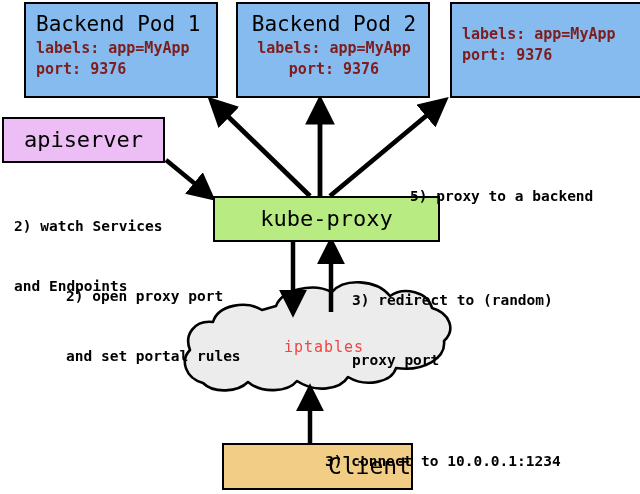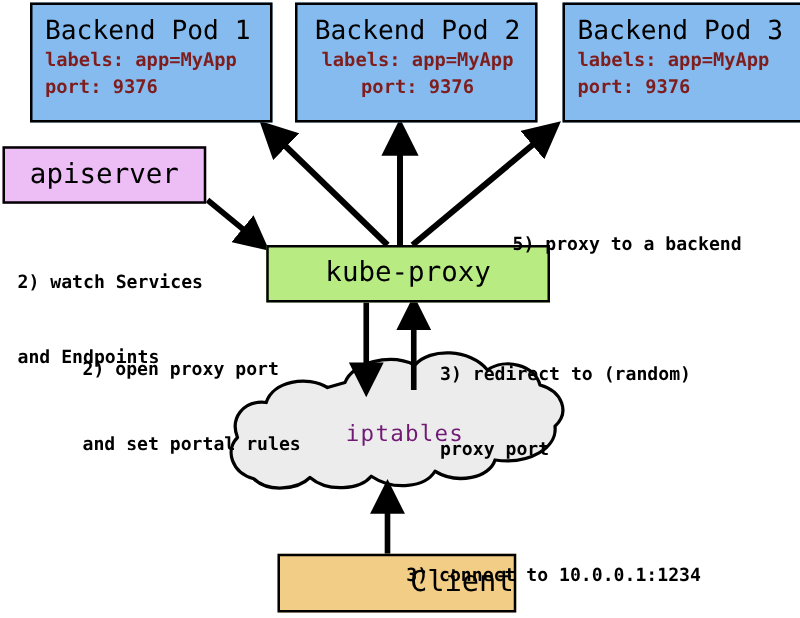--- a/index.html
+++ b/index.html
@@ -85,22 +85,22 @@
   }
   .cloud-label {
     position: absolute;
     left: 0;
     top: 0;
     width: 272px;
     height: 88px;
     display: flex;
     align-items: center;
     justify-content: center;
-    font-size: 18px;
-    color: #701a75;
+    font-size: 15px;
+    color: #ef4444;
     letter-spacing: 1px;
   }
   .step {
     position: absolute;
     font-size: 14.5px;
     line-height: 20px;
     font-weight: bold;
     color: #000000;
     white-space: pre;
     z-index: 3;
@@ -153,21 +153,20 @@
     <div class="pod-line">port: 9376</div>
   </div>
 
   <div class="node pod" style="left:236px; top:2px; width:194px; height:96px;text-align:center;">
     <div class="pod-title">Backend Pod 2</div>
     <div class="pod-line">labels: app=MyApp</div>
     <div class="pod-line">port: 9376</div>
   </div>
 
   <div class="node pod" style="left:450px; top:2px; width:194px; height:96px;">
-    <div class="pod-title">Backend Pod 3</div>
     <div class="pod-line">labels: app=MyApp</div>
     <div class="pod-line">port: 9376</div>
   </div>
 
   <div class="node kubeproxy" style="left:213px; top:196px; width:227px; height:46px;">
     <div class="kubeproxy-label">kube-proxy</div>
   </div>
 
   <div class="node apiserver" style="left:2px; top:117px; width:163px; height:46px;">
     <div class="apiserver-label">apiserver</div>

